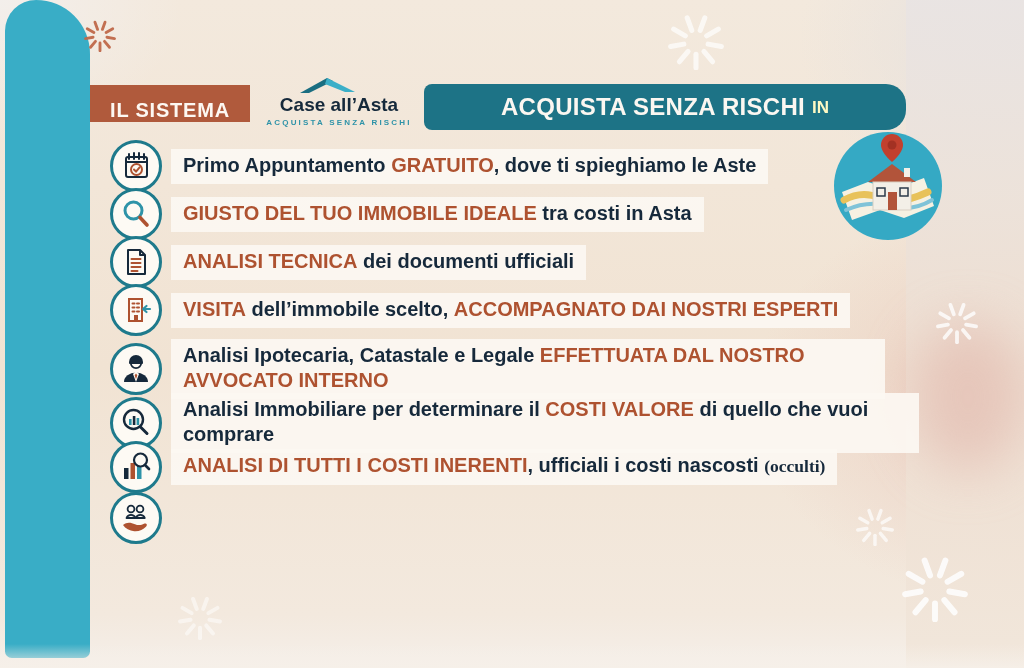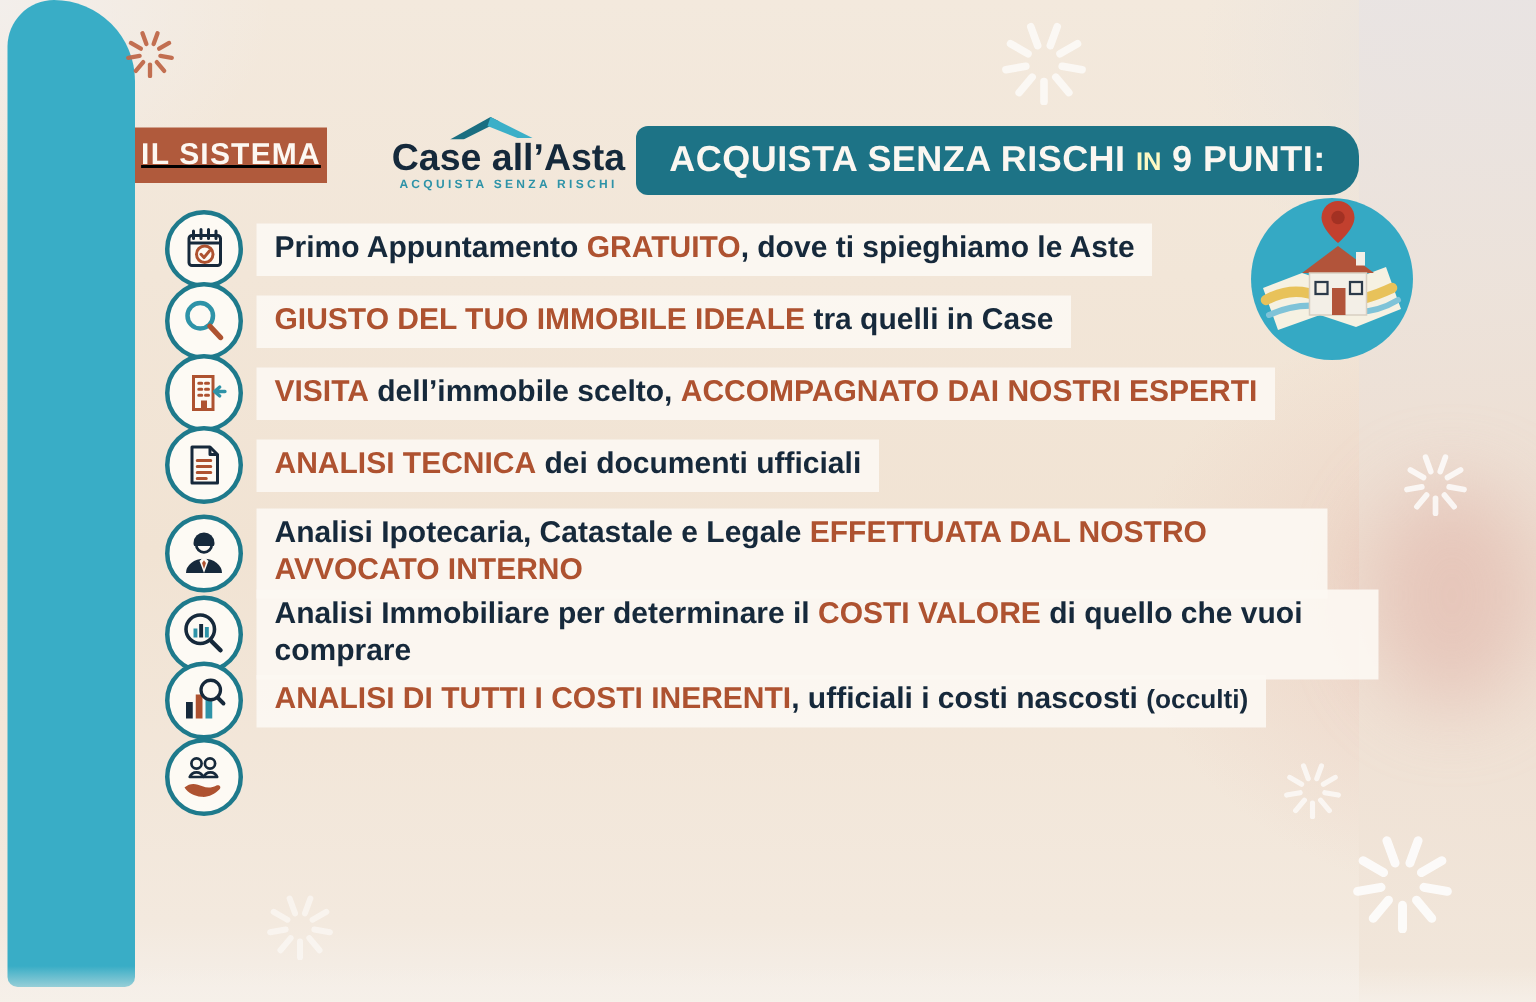--- a/index.html
+++ b/index.html
@@ -14,45 +14,45 @@
   .right-blur{position:absolute;left:906px;top:0;width:118px;height:668px;z-index:1;
     background:linear-gradient(180deg,#e9e4e3 0%,#ece2da 30%,#eedfd2 55%,#f1e6da 100%);opacity:.92;}
   .pink-blob{position:absolute;left:912px;top:322px;width:112px;height:150px;border-radius:50%;
     background:#e0b3a8;filter:blur(26px);opacity:.55;z-index:1;}
   .bottom-fade{position:absolute;left:0;top:644px;width:1024px;height:24px;z-index:4;
     background:linear-gradient(180deg,rgba(246,240,233,0),rgba(246,240,233,.85));pointer-events:none;}
   
   .sidebar{position:absolute;left:5px;top:0;width:85px;height:658px;background:#39adc6;
     border-radius:46px 80px 10px 10px;z-index:2;}
   
-  .system-box{position:absolute;left:90px;top:85px;width:128px;height:37px;background:#b05a3c;
-    display:flex;align-items:center;justify-content:center;z-index:2;text-decoration:underline;}
+  .system-box{position:absolute;left:90px;top:85px;width:160px;height:37px;background:#b05a3c;
+    display:flex;align-items:flex-end;justify-content:center;z-index:2;}
   .system-box span{color:#fdf8f2;font-size:20px;font-weight:800;letter-spacing:.8px;}
   .logo{position:absolute;left:258px;top:77px;width:162px;text-align:center;z-index:2;}
   .logo .roof{height:16px;position:relative;left:-12px;}
-  .logo .name{font-size:25px;font-weight:800;color:#15293b;line-height:24px;}
+  .logo .name{font-size:19px;font-weight:800;color:#15293b;line-height:24px;}
   .logo .tagline{font-size:8px;font-weight:700;letter-spacing:2.2px;color:#2e93a8;margin-top:1px;}
   .banner{position:absolute;left:424px;top:84px;width:482px;height:46px;background:#1d7386;
     border-radius:8px 20px 20px 8px;display:flex;align-items:center;justify-content:center;gap:7px;z-index:2;}
   .banner .main,.banner .suffix{color:#fbf7f1;font-size:24px;font-weight:800;letter-spacing:.3px;}
   .banner .connector{color:#fef9c3;font-size:17px;font-weight:600;margin-top:2px;}
   
   .points{position:absolute;inset:0;z-index:2;padding-left:10px;}
   .row{position:absolute;left:110px;display:flex;align-items:center;gap:9px;}
   .row:nth-of-type(1){top:140px}.row:nth-of-type(2){top:188px}.row:nth-of-type(3){top:236px}
   .row:nth-of-type(4){top:284px}.row:nth-of-type(5){top:339px}.row:nth-of-type(6){top:393px}
   .row:nth-of-type(7){top:441px}.row:nth-of-type(8){top:492px}.row:nth-of-type(9){top:540px}
   .row:nth-of-type(5) .strip{max-width:690px}
   .row:nth-of-type(6) .strip{max-width:724px}
   .icon-badge{flex:0 0 auto;width:52px;height:52px;border-radius:50%;border:3px solid #1e7a8c;
     background:#fdfaf4;box-sizing:border-box;display:flex;align-items:center;justify-content:center;}
   .strip{background:rgba(252,248,242,.93);padding:4px 12px 6px 12px;font-size:20px;line-height:25px;
     color:#16293b;font-weight:700;max-width:746px;}
   .strip .hl{color:#ae5230;font-weight:800;}
-  .strip .small{font-size:17.5px;font-weight:600;}
+  .strip .small{font-size:17.5px;font-weight:600;font-family:Liberation Serif, serif;}
   
   .illustration{position:absolute;left:832px;top:130px;width:112px;height:112px;z-index:3;}
   .sparkle{position:absolute;z-index:2;pointer-events:none;}
 </style>
 </head>
 <body>
 
 <div class="canvas">
 
   <div class="right-blur"></div>
@@ -71,21 +71,20 @@
         <polygon points="29,1 57,15 47,15 27,7" fill="#3bafc8"></polygon>
       </svg>
     </div>
     <div class="name">Case all’Asta</div>
     <div class="tagline">ACQUISTA SENZA RISCHI</div>
   </div>
 
   <div class="banner">
     <span class="main">ACQUISTA SENZA RISCHI</span>
     <span class="connector">IN</span>
-    <span class="suffix">9 PUNTI:</span>
   </div>
 
   <div class="points">
       <div class="row">
         <span class="icon-badge">
           <svg width="32" height="32" viewBox="0 0 32 32" fill="none">
    <path d="M9 4v5 M14 3v6 M19 3v6 M24 4v5" stroke="#16293b" stroke-width="2" stroke-linecap="round"></path>
    <rect x="6" y="7" width="21" height="20" rx="2" stroke="#16293b" stroke-width="2"></rect>
    <path d="M6 12h21" stroke="#16293b" stroke-width="2"></path>
    <circle cx="16.5" cy="19.5" r="5.5" stroke="#ae5230" stroke-width="2"></circle>
@@ -94,42 +93,42 @@
         </span>
         <span class="strip"><span class="txt">Primo Appuntamento </span><span class="hl">GRATUITO</span><span class="txt">, dove ti spieghiamo le Aste</span></span>
       </div>
       <div class="row">
         <span class="icon-badge">
           <svg width="32" height="32" viewBox="0 0 32 32" fill="none">
    <circle cx="13.5" cy="12.5" r="8.5" stroke="#2e93a8" stroke-width="3"></circle>
    <path d="M20 19.5 27 27" stroke="#ae5230" stroke-width="3.6" stroke-linecap="round"></path>
           </svg>
         </span>
-        <span class="strip"><span class="hl">GIUSTO DEL TUO IMMOBILE IDEALE</span><span class="txt"> tra quelli in Case</span></span>
+        <span class="strip"><span class="hl">GIUSTO DEL TUO IMMOBILE IDEALE</span><span class="txt"> tra costi in Asta</span></span>
+      </div>
+      <div class="row">
+        <span class="icon-badge">
+          <svg width="32" height="32" viewBox="0 0 32 32" fill="none">
+   <path d="M8 4h12l5 5v19H8z" stroke="#16293b" stroke-width="2" stroke-linejoin="round"></path>
+   <path d="M20 4v5h5" stroke="#16293b" stroke-width="2" stroke-linejoin="round"></path>
+   <path d="M11.5 13h9 M11.5 17h9 M11.5 21h9 M11.5 25h6" stroke="#ae5230" stroke-width="2" stroke-linecap="round"></path>
+          </svg>
+        </span>
+        <span class="strip"><span class="hl">ANALISI TECNICA</span><span class="txt"> dei documenti ufficiali</span></span>
       </div>
       <div class="row">
         <span class="icon-badge">
           <svg width="32" height="32" viewBox="0 0 32 32" fill="none">
    <rect x="9" y="5" width="13" height="22" stroke="#ae5230" stroke-width="2"></rect>
    <path d="M12.5 9.5h2 M17 9.5h2 M12.5 13.5h2 M17 13.5h2 M12.5 17.5h2 M17 17.5h2" stroke="#ae5230" stroke-width="2" stroke-linecap="round"></path>
    <rect x="14" y="21" width="4" height="6" fill="#ae5230"></rect>
    <path d="M30 15h-6 M26.5 12l-3.5 3 3.5 3" stroke="#2e93a8" stroke-width="2.2" stroke-linecap="round" stroke-linejoin="round"></path>
           </svg>
         </span>
         <span class="strip"><span class="hl">VISITA</span><span class="txt"> dell’immobile scelto, </span><span class="hl">ACCOMPAGNATO DAI NOSTRI ESPERTI</span></span>
-      </div>
-      <div class="row">
-        <span class="icon-badge">
-          <svg width="32" height="32" viewBox="0 0 32 32" fill="none">
-   <path d="M8 4h12l5 5v19H8z" stroke="#16293b" stroke-width="2" stroke-linejoin="round"></path>
-   <path d="M20 4v5h5" stroke="#16293b" stroke-width="2" stroke-linejoin="round"></path>
-   <path d="M11.5 13h9 M11.5 17h9 M11.5 21h9 M11.5 25h6" stroke="#ae5230" stroke-width="2" stroke-linecap="round"></path>
-          </svg>
-        </span>
-        <span class="strip"><span class="hl">ANALISI TECNICA</span><span class="txt"> dei documenti ufficiali</span></span>
       </div>
       <div class="row">
         <span class="icon-badge">
           <svg width="34" height="34" viewBox="0 0 34 34" fill="none">
    <path d="M10 10a7 7 0 0 1 14 0c0 1.5-.5 2-.5 2H10.5s-.5-.5-.5-2z" fill="#16293b"></path>
    <circle cx="17" cy="11" r="5.2" stroke="#16293b" stroke-width="1.8"></circle>
    <path d="M5 30a12 9.5 0 0 1 24 0z" fill="#16293b"></path>
    <polygon points="17,19 20,22 17,30 14,22" fill="#fdfaf4"></polygon>
    <path d="M17 21.5l1.3 1.8-1.3 4-1.3-4z" fill="#ae5230"></path>
           </svg>

